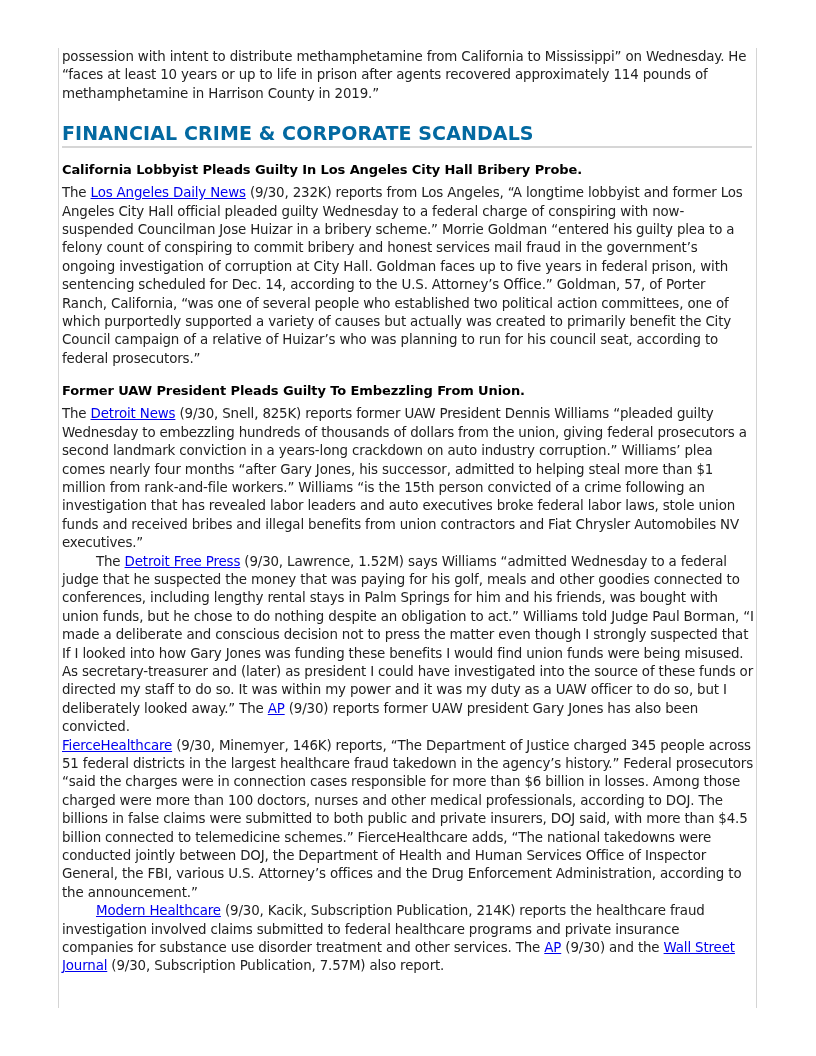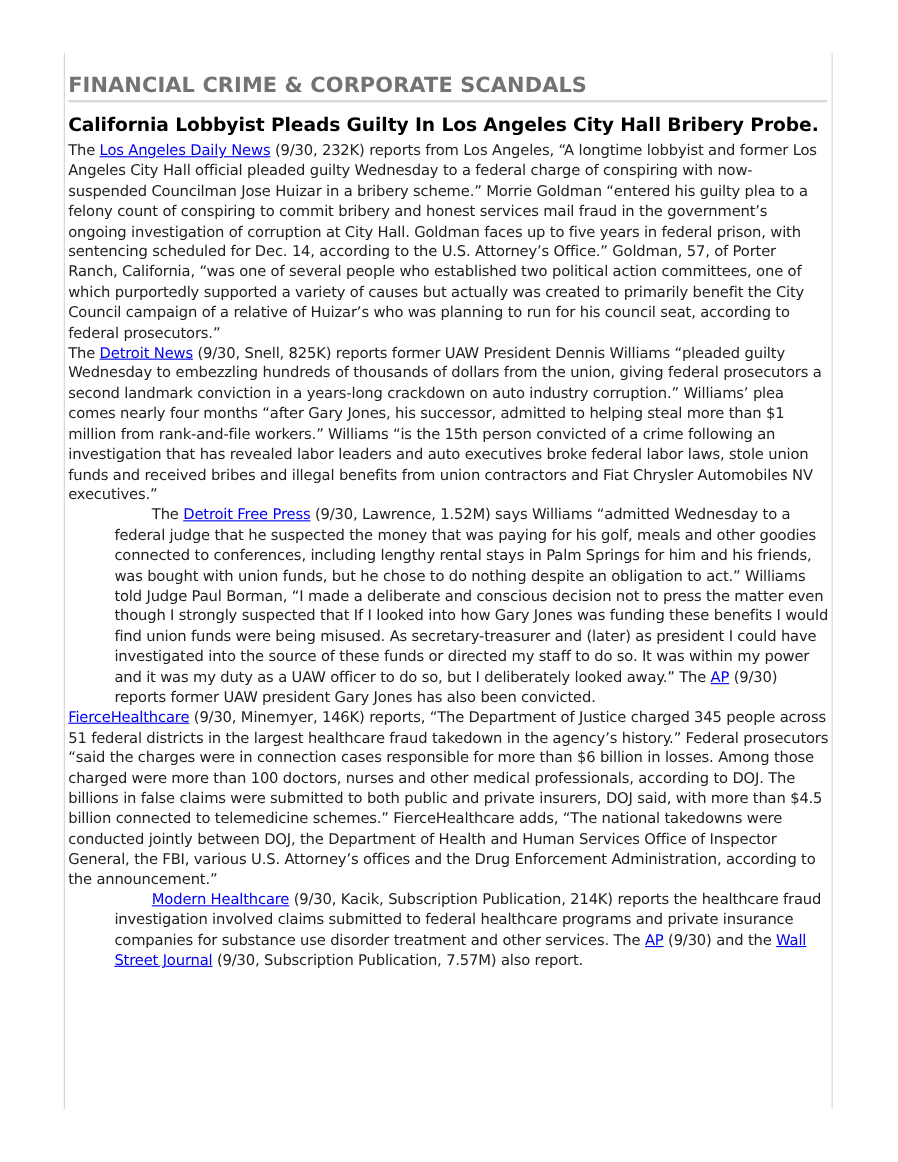--- a/index.html
+++ b/index.html
@@ -27,62 +27,64 @@
       left: 62px;
       top: 48px;
       width: 692px;
       font-family: "DejaVu Sans", sans-serif;
       font-size: 13.4px;
       line-height: 18.4px;
       color: #222222;
       letter-spacing: -0.15px;
     }
     p { margin: 0; }
-    .indent { text-indent: 34px; margin-left: 42px; }
+    .indent { text-indent: 34px; }
     a {
       color: #0000ee;
     }
     .section-heading {
       margin: 18px 0 0 0;
       font-family: "DejaVu Sans", sans-serif;
       font-weight: bold;
       font-size: 19px;
       line-height: 24px;
       color: #1fb6e6;
       letter-spacing: 0.1px;
       padding-bottom: 1px;
       border-bottom: 2px solid #d6d6d6;
       width: 690px;
     }
     .article-title {
       margin: 13px 0 5px 0;
       font-weight: bold;
-      font-size: 17px;
+      font-size: 13px;
       line-height: 19px;
       color: #000000;
       letter-spacing: -0.1px;
     }
     .article-title.first { margin-top: 12px; }
   </style>
 </head>
 <body>
 
 <div class="page-frame"></div>
 
 <div class="content">
 
+  <p>possession with intent to distribute methamphetamine from California to Mississippi” on Wednesday. He “faces at least 10 years or up to life in prison after agents recovered approximately 114 pounds of methamphetamine in Harrison County in 2019.”</p>
 
-  <h2 class="section-heading" style="color: #737373;">FINANCIAL CRIME &amp; CORPORATE SCANDALS</h2>
+  <h2 class="section-heading" style="color: #0369a1;">FINANCIAL CRIME &amp; CORPORATE SCANDALS</h2>
 
   <div>
     <h3 class="article-title first">California Lobbyist Pleads Guilty In Los Angeles City Hall Bribery Probe.</h3>
     <p><span>The </span><a href="#" style="color: rgb(0, 0, 238);">Los Angeles Daily News</a><span> (9/30, 232K) reports from Los Angeles, “A longtime lobbyist and former Los Angeles City Hall official pleaded guilty Wednesday to a federal charge of conspiring with now-suspended Councilman Jose Huizar in a bribery scheme.” Morrie Goldman “entered his guilty plea to a felony count of conspiring to commit bribery and honest services mail fraud in the government’s ongoing investigation of corruption at City Hall. Goldman faces up to five years in federal prison, with sentencing scheduled for Dec. 14, according to the U.S. Attorney’s Office.” Goldman, 57, of Porter Ranch, California, “was one of several people who established two political action committees, one of which purportedly supported a variety of causes but actually was created to primarily benefit the City Council campaign of a relative of Huizar’s who was planning to run for his council seat, according to federal prosecutors.”</span></p>
   </div>
 
   <div>
+    <h3 class="article-title">Former UAW President Pleads Guilty To Embezzling From Union.</h3>
     <p><span>The </span><a href="#" style="color: rgb(0, 0, 238);">Detroit News</a><span> (9/30, Snell, 825K) reports former UAW President Dennis Williams “pleaded guilty Wednesday to embezzling hundreds of thousands of dollars from the union, giving federal prosecutors a second landmark conviction in a years-long crackdown on auto industry corruption.” Williams’ plea comes nearly four months “after Gary Jones, his successor, admitted to helping steal more than $1 million from rank-and-file workers.” Williams “is the 15th person convicted of a crime following an investigation that has revealed labor leaders and auto executives broke federal labor laws, stole union funds and received bribes and illegal benefits from union contractors and Fiat Chrysler Automobiles NV executives.”</span></p>
     <p class="indent"><span>The </span><a href="#" style="color: rgb(0, 0, 238);">Detroit Free Press</a><span> (9/30, Lawrence, 1.52M) says Williams “admitted Wednesday to a federal judge that he suspected the money that was paying for his golf, meals and other goodies connected to conferences, including lengthy rental stays in Palm Springs for him and his friends, was bought with union funds, but he chose to do nothing despite an obligation to act.” Williams told Judge Paul Borman, “I made a deliberate and conscious decision not to press the matter even though I strongly suspected that If I looked into how Gary Jones was funding these benefits I would find union funds were being misused. As secretary-treasurer and (later) as president I could have investigated into the source of these funds or directed my staff to do so. It was within my power and it was my duty as a UAW officer to do so, but I deliberately looked away.” The </span><a href="#" style="color: rgb(0, 0, 238);">AP</a><span> (9/30) reports former UAW president Gary Jones has also been convicted.</span></p>
   </div>
 
   <div>
     <p><span></span><a href="#" style="color: rgb(0, 0, 238);">FierceHealthcare</a><span> (9/30, Minemyer, 146K) reports, “The Department of Justice charged 345 people across 51 federal districts in the largest healthcare fraud takedown in the agency’s history.” Federal prosecutors “said the charges were in connection cases responsible for more than $6 billion in losses. Among those charged were more than 100 doctors, nurses and other medical professionals, according to DOJ. The billions in false claims were submitted to both public and private insurers, DOJ said, with more than $4.5 billion connected to telemedicine schemes.” FierceHealthcare adds, “The national takedowns were conducted jointly between DOJ, the Department of Health and Human Services Office of Inspector General, the FBI, various U.S. Attorney’s offices and the Drug Enforcement Administration, according to the announcement.”</span></p>
     <p class="indent"><span></span><a href="#" style="color: rgb(0, 0, 238);">Modern Healthcare</a><span> (9/30, Kacik, Subscription Publication, 214K) reports the healthcare fraud investigation involved claims submitted to federal healthcare programs and private insurance companies for substance use disorder treatment and other services. The </span><a href="#" style="color: rgb(0, 0, 238);">AP</a><span> (9/30) and the </span><a href="#" style="color: rgb(0, 0, 238);">Wall Street Journal</a><span> (9/30, Subscription Publication, 7.57M) also report.</span></p>
   </div>
 
 </div>

